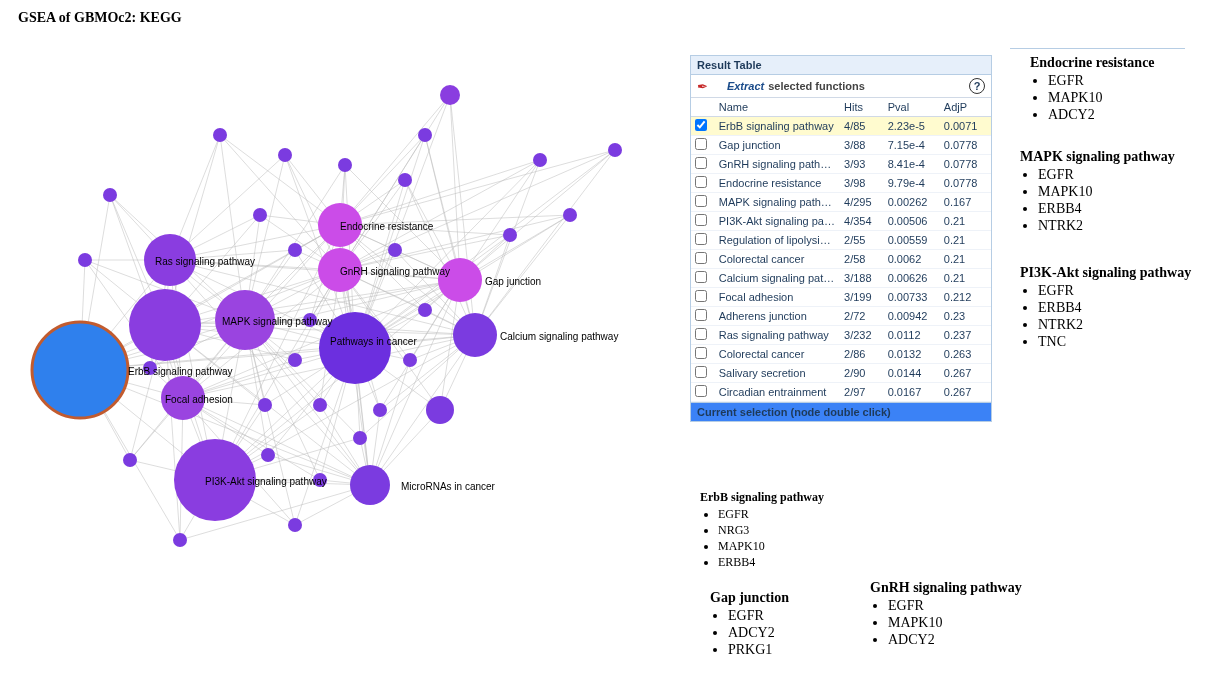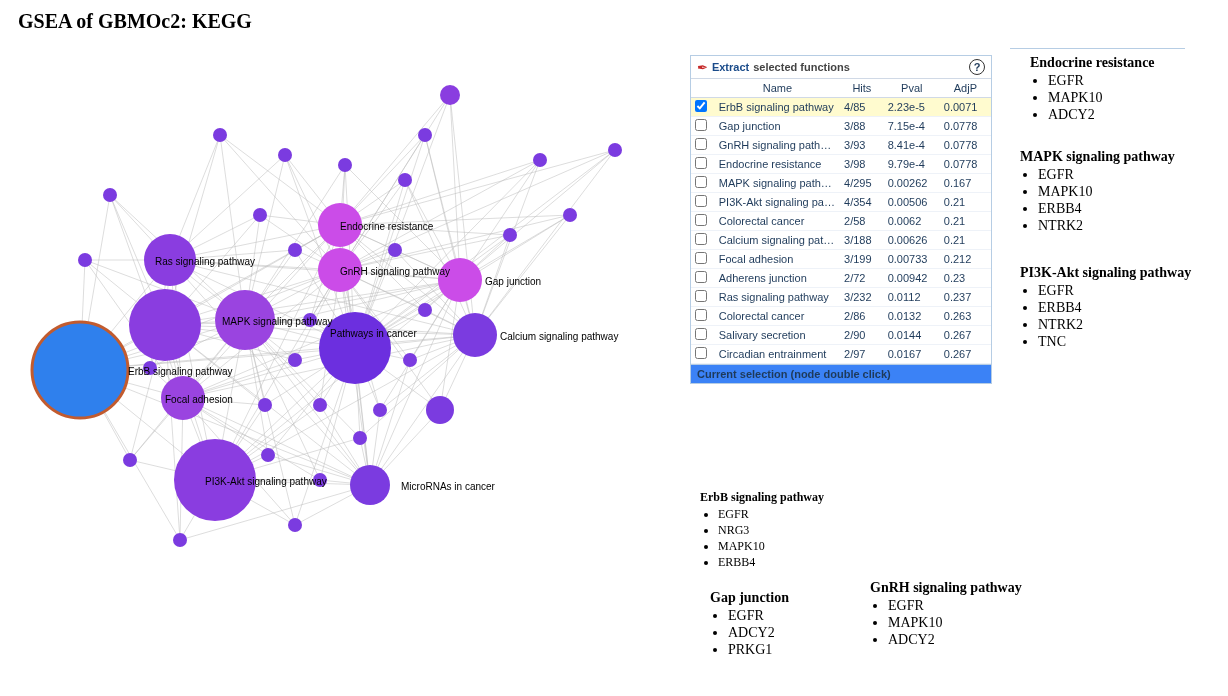--- a/index.html
+++ b/index.html
@@ -8,21 +8,21 @@
     width: 1228px;
     height: 696px;
     font-family: "Times New Roman", serif;
     background: #fff;
     color: #000;
   }
   .page-title {
     position: absolute;
     left: 18px;
     top: 10px;
-    font-size: 20px;
+    font-size: 14px;
     font-weight: bold;
   }
   
   .graph-wrap {
     position: absolute;
     left: 10px;
     top: 60px;
     width: 660px;
     height: 520px;
   }
@@ -59,22 +59,24 @@
     display: flex;
     align-items: center;
     gap: 4px;
     padding: 3px 6px;
     border-bottom: 1px solid #d0d9e6;
     position: relative;
   }
   .extract-link {
     color: #1a4b8a;
     text-decoration: none;
+    font-style: italic;
     font-weight: bold;
     cursor: pointer;
+    margin-left: 15px;
   }
   .extract-text {
     color: #444;
     font-weight: bold;
   }
   .help-icon {
     margin-left: auto;
     font-weight: bold;
     border: 1.5px solid #333;
     border-radius: 50%;
@@ -88,21 +90,21 @@
   .tbl {
     max-height: 370px;
     overflow-y: auto;
   }
   .tbl table {
     width: 100%;
     border-collapse: collapse;
     font-size: 11px;
   }
   .tbl th {
-    text-align: center;
+    text-align: left;
     font-weight: normal;
     color: #1e3a5a;
     padding: 3px 4px;
     border-bottom: 1px solid #d0d9e6;
     background: #fff;
   }
   .tbl td {
     padding: 2px 4px;
     color: #1e3a5a;
     border-bottom: 1px solid #eef2f8;
@@ -431,27 +433,28 @@
   </svg>
   <div id="graph-labels">
       <div class="graph-node-label" style="left: 118px; top: 306px;">ErbB signaling pathway</div>
       <div class="graph-node-label" style="left: 475px; top: 216px;">Gap junction</div>
       <div class="graph-node-label" style="left: 330px; top: 206px;">GnRH signaling pathway</div>
       <div class="graph-node-label" style="left: 330px; top: 161px;">Endocrine resistance</div>
       <div class="graph-node-label" style="left: 212px; top: 256px;">MAPK signaling pathway</div>
       <div class="graph-node-label" style="left: 195px; top: 416px;">PI3K-Akt signaling pathway</div>
       <div class="graph-node-label" style="left: 155px; top: 334px;">Focal adhesion</div>
       <div class="graph-node-label" style="left: 145px; top: 196px;">Ras signaling pathway</div>
-      <div class="graph-node-label" style="left: 320px; top: 268px;">Pathways in cancer</div>
+      <div class="graph-node-label" style="left: 320px; top: 276px;">Pathways in cancer</div>
       <div class="graph-node-label" style="left: 490px; top: 271px;">Calcium signaling pathway</div>
       <div class="graph-node-label" style="left: 391px; top: 421px;">MicroRNAs in cancer</div>
     </div>
 </div>
 
 <div class="panel">
+  <div class="panel-header">Result Table</div>
   <div class="extract-row">
     <span style="color:#c62828;font-size:13px;">✒</span>
     <a class="extract-link">Extract</a>
     <span class="extract-text">selected functions</span>
     <span class="help-icon">?</span>
   </div>
   <div class="tbl">
     <table>
       <thead>
         <tr>
@@ -496,20 +499,27 @@
             <td class="col-name">MAPK signaling pathway</td>
             <td class="col-hits">4/295</td>
             <td class="col-pval">0.00262</td>
             <td class="col-adjp">0.167</td>
           </tr>
           <tr>
             <td class="col-chk"><input type="checkbox" style=""></td>
             <td class="col-name">PI3K-Akt signaling pathway</td>
             <td class="col-hits">4/354</td>
             <td class="col-pval">0.00506</td>
+            <td class="col-adjp">0.21</td>
+          </tr>
+          <tr>
+            <td class="col-chk"><input type="checkbox" style=""></td>
+            <td class="col-name">Regulation of lipolysis in</td>
+            <td class="col-hits">2/55</td>
+            <td class="col-pval">0.00559</td>
             <td class="col-adjp">0.21</td>
           </tr>
           <tr>
             <td class="col-chk"><input type="checkbox" style=""></td>
             <td class="col-name">Colorectal cancer</td>
             <td class="col-hits">2/58</td>
             <td class="col-pval">0.0062</td>
             <td class="col-adjp">0.21</td>
           </tr>
           <tr>

